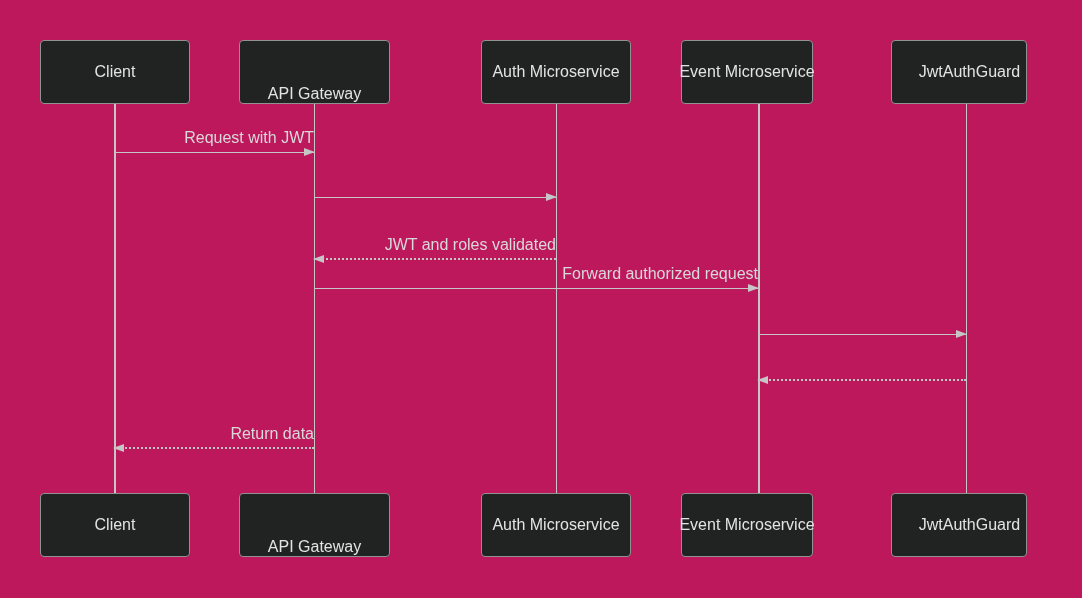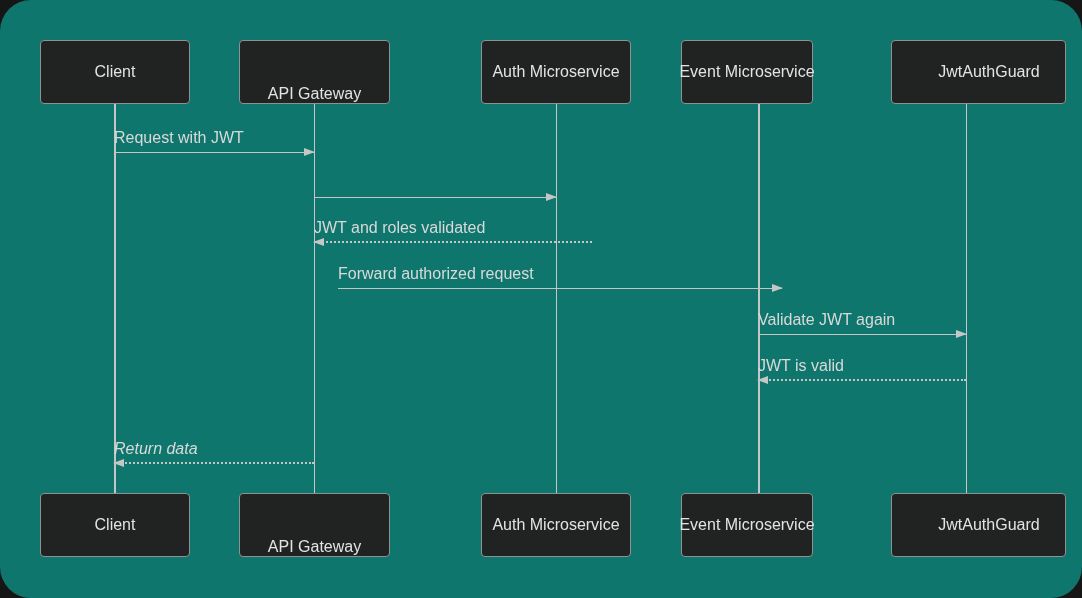--- a/index.html
+++ b/index.html
@@ -5,23 +5,22 @@
   html, body {
     margin: 0;
     padding: 0;
     background: #161616;
     font-family: "Liberation Sans", "DejaVu Sans", sans-serif;
   }
   .canvas {
     position: relative;
     width: 1082px;
     height: 598px;
-    background: #0f766e;
+    background: #be185d;
     overflow: hidden;
-    border-radius: 31px;
   }
   
   .actor {
     position: absolute;
     height: 64px;
     box-sizing: border-box;
     background: #212222;
     border: 1px solid #919191;
     border-radius: 4px;
     display: flex;
@@ -32,21 +31,21 @@
     font-size: 16px;
     color: #e3e3e3;
     white-space: nowrap;
   }
   .row-top .actor { top: 40px; }
   .row-bottom .actor { top: 493px; }
   .a-client  { left: 40px;  width: 150px; }
   .a-gateway { left: 239px; width: 151px; align-items: flex-end; }
   .a-auth    { left: 481px; width: 150px; text-align: center; }
   .a-event   { left: 681px; width: 132px; }
-  .a-jwt     { left: 891px; width: 175px; padding-left: 21px; }
+  .a-jwt     { left: 891px; width: 136px; padding-left: 21px; }
   
   .lifeline {
     position: absolute;
     top: 104px;
     height: 389px;
     width: 1.6px;
     background: #c6c6c6;
   }
   .l-client  { left: 114px; }
   .l-gateway { left: 313.5px; }
@@ -55,21 +54,21 @@
   .l-jwt     { left: 965.5px; }
   
   .msg {
     position: absolute;
     height: 28px;
   }
   .msg .msg-label {
     position: absolute;
     left: 0; right: 0;
     bottom: 6px;
-    text-align: left;
+    text-align: right;
     font-size: 16px;
     color: #d9d9d9;
     white-space: nowrap;
   }
   .msg .msg-line {
     position: absolute;
     left: 0; right: 0; bottom: 0;
     height: 0;
   }
   .msg-line.solid  { border-top: 1.7px solid #c6c6c6; }
@@ -79,26 +78,26 @@
     bottom: -3px;
     width: 0; height: 0;
     border-top: 4px solid transparent;
     border-bottom: 4px solid transparent;
   }
   .arrowhead.right { right: -1px; border-left: 11px solid #c6c6c6; }
   .arrowhead.left  { left: -1px;  border-right: 11px solid #c6c6c6; }
   
   .m1 { left: 114px; width: 200px; top: 125px; }
   .m2 { left: 314px; width: 242px; top: 170px; }
-  .m3 { left: 314px; width: 242px; top: 215px; padding-left: 36px; }
-  .m4 { left: 314px; width: 444px; top: 261px; margin-left: 24px; }
+  .m3 { left: 314px; width: 242px; top: 232px; }
+  .m4 { left: 314px; width: 444px; top: 261px; }
   .m5 { left: 758px; width: 208px; top: 307px; }
   .m6 { left: 758px; width: 208px; top: 353px; }
   .m7 { left: 314px; width: 444px; top: 399px; }
-  .m8 { left: 114px; width: 200px; top: 436px; font-style: italic; }
+  .m8 { left: 114px; width: 200px; top: 421px; }
 </style>
 </head>
 <body>
 
 <div class="canvas">
 
   <div class="lifeline l-client"></div>
   <div class="lifeline l-gateway"></div>
   <div class="lifeline l-auth"></div>
   <div class="lifeline l-event"></div>
@@ -139,27 +138,25 @@
     <div class="arrowhead left"></div>
   </div>
 
   <div class="msg m4">
     <div class="msg-label">Forward authorized request</div>
     <div class="msg-line solid"></div>
     <div class="arrowhead right"></div>
   </div>
 
   <div class="msg m5">
-    <div class="msg-label">Validate JWT again</div>
     <div class="msg-line solid"></div>
     <div class="arrowhead right"></div>
   </div>
 
   <div class="msg m6">
-    <div class="msg-label">JWT is valid</div>
     <div class="msg-line dashed"></div>
     <div class="arrowhead left"></div>
   </div>
 
 
   <div class="msg m8">
     <div class="msg-label">Return data</div>
     <div class="msg-line dashed"></div>
     <div class="arrowhead left"></div>
   </div>

